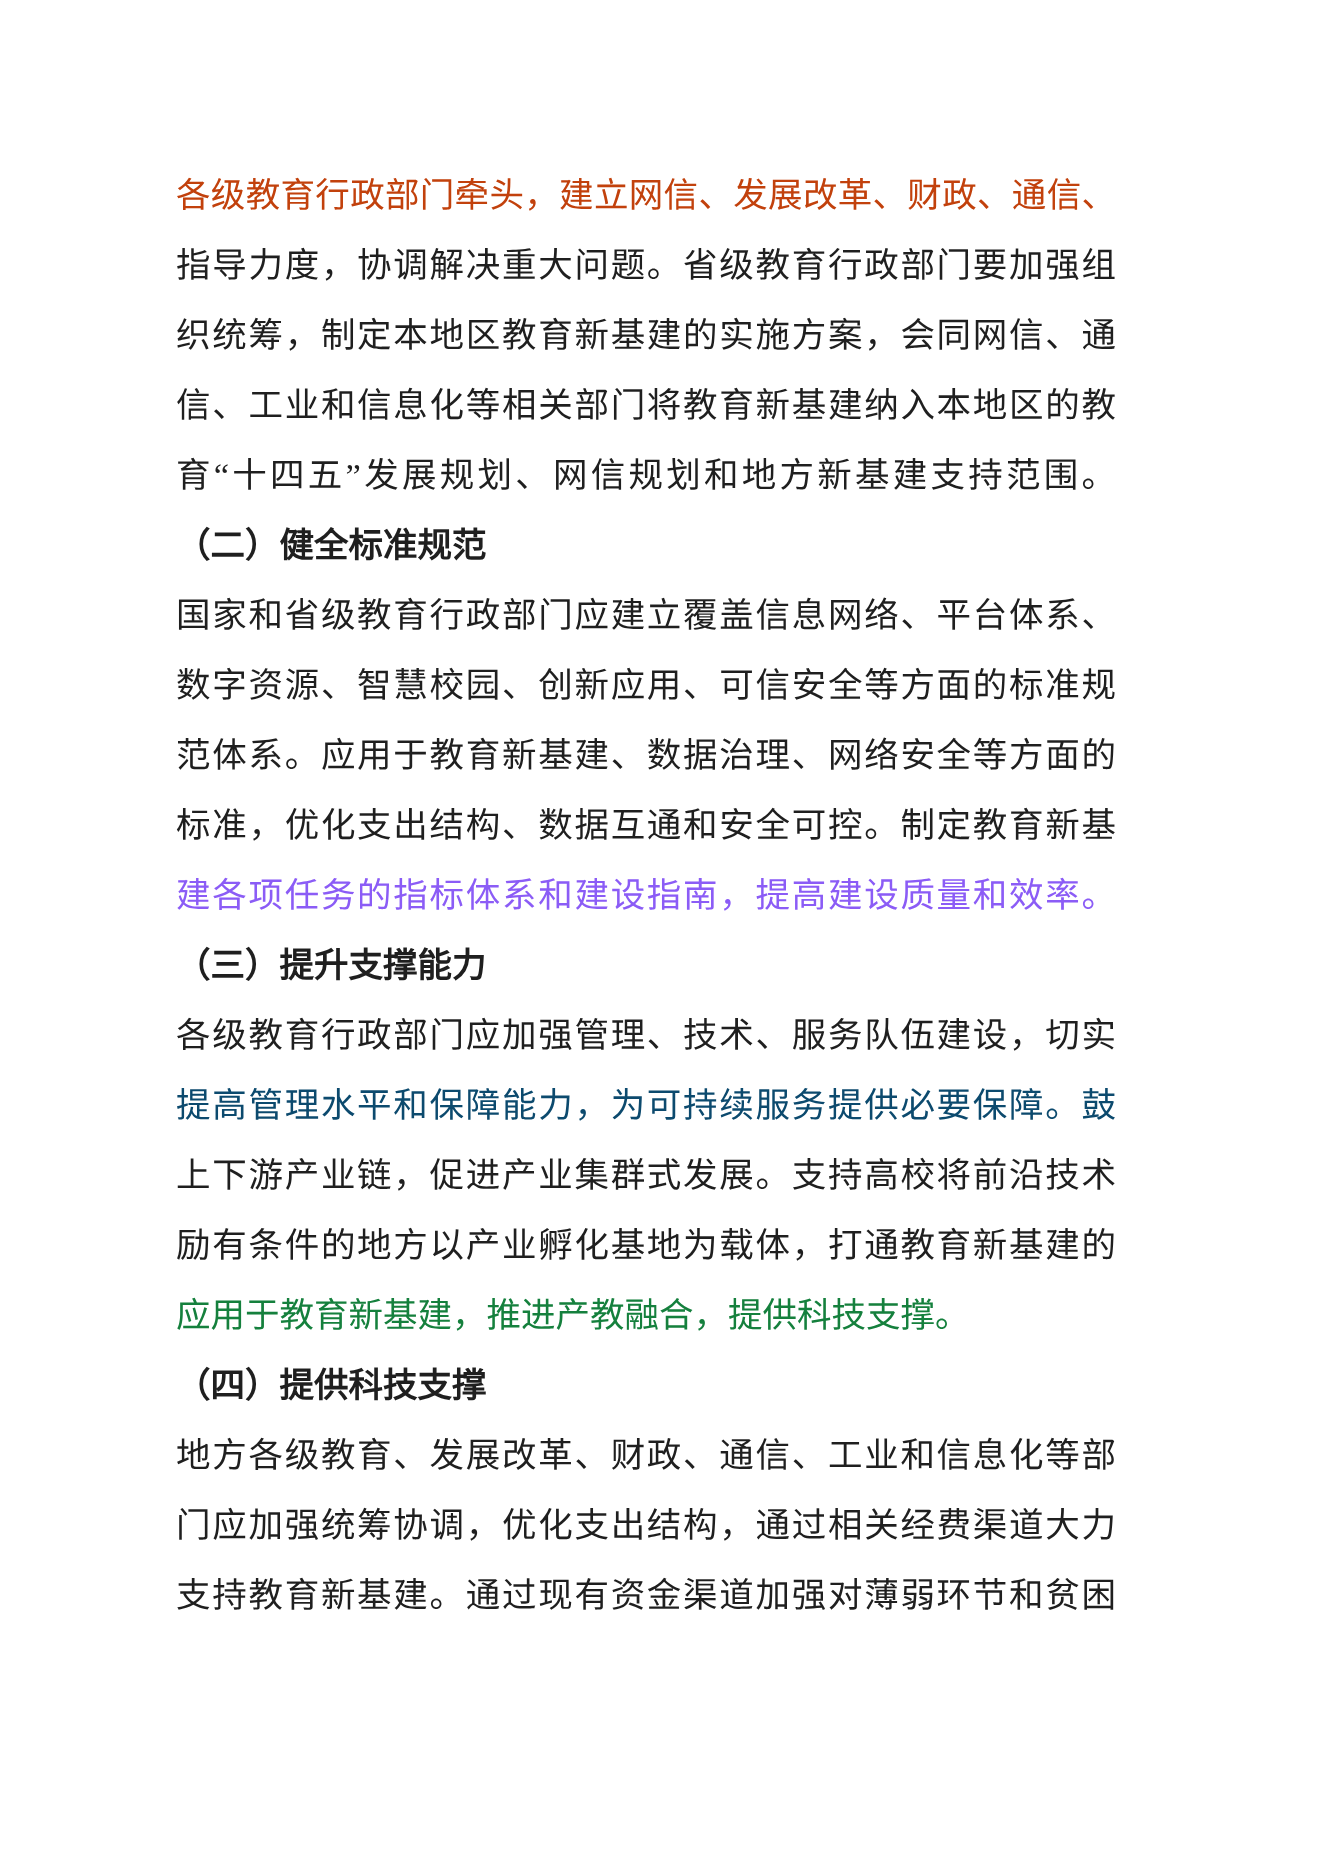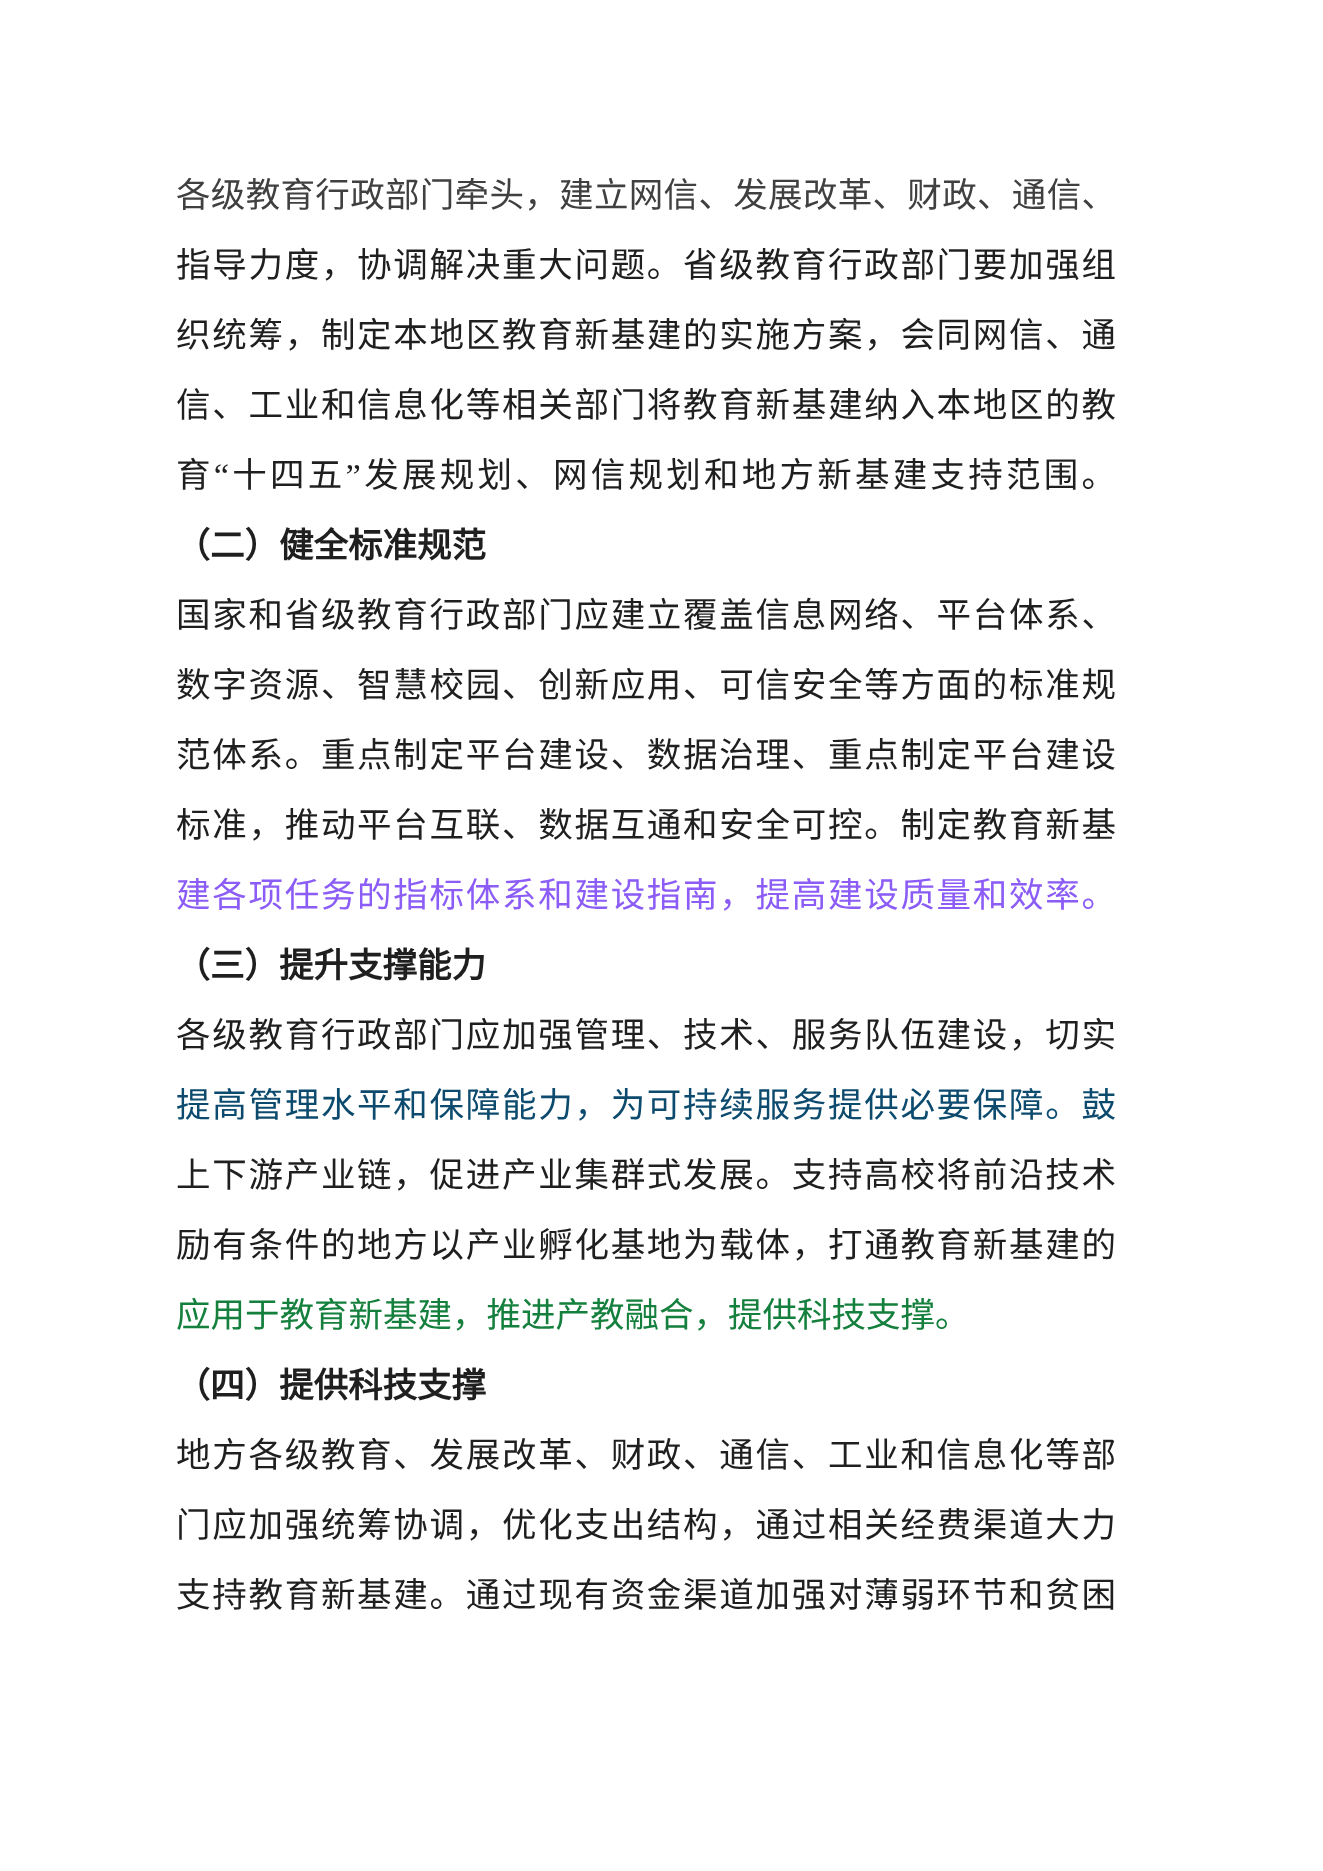--- a/index.html
+++ b/index.html
@@ -37,30 +37,30 @@
   .line.heading {
     text-align: left;
     font-weight: bold;
   }
 </style>
 </head>
 <body>
 
 <div class="page">
   <div class="text-block">
-      <div class="line fill" style="color: #404040;">各级教育行政部门牵头，建立网信、发展改革、财政、通信、</div>
+      <div class="line fill" style="color: #c2410c;">各级教育行政部门牵头，建立网信、发展改革、财政、通信、</div>
       <div class="line fill" style="color: rgb(31, 31, 31);">指导力度，协调解决重大问题。省级教育行政部门要加强组</div>
       <div class="line fill" style="color: rgb(31, 31, 31);">织统筹，制定本地区教育新基建的实施方案，会同网信、通</div>
       <div class="line fill" style="color: rgb(31, 31, 31);">信、工业和信息化等相关部门将教育新基建纳入本地区的教</div>
       <div class="line fill" style="color: rgb(31, 31, 31);">育“十四五”发展规划、网信规划和地方新基建支持范围。</div>
       <div class="line heading" style="color: rgb(31, 31, 31);">（二）健全标准规范</div>
       <div class="line fill" style="color: rgb(31, 31, 31);">国家和省级教育行政部门应建立覆盖信息网络、平台体系、</div>
       <div class="line fill" style="color: rgb(31, 31, 31);">数字资源、智慧校园、创新应用、可信安全等方面的标准规</div>
-      <div class="line fill" style="color: rgb(31, 31, 31);">范体系。重点制定平台建设、数据治理、重点制定平台建设</div>
-      <div class="line fill" style="color: rgb(31, 31, 31);">标准，推动平台互联、数据互通和安全可控。制定教育新基</div>
+      <div class="line fill" style="color: rgb(31, 31, 31);">范体系。应用于教育新基建、数据治理、网络安全等方面的</div>
+      <div class="line fill" style="color: rgb(31, 31, 31);">标准，优化支出结构、数据互通和安全可控。制定教育新基</div>
       <div class="line fill" style="color: #8b5cf6;">建各项任务的指标体系和建设指南，提高建设质量和效率。</div>
       <div class="line heading" style="color: rgb(31, 31, 31);">（三）提升支撑能力</div>
       <div class="line fill" style="color: rgb(31, 31, 31);">各级教育行政部门应加强管理、技术、服务队伍建设，切实</div>
       <div class="line fill" style="color: #0c4a6e;">提高管理水平和保障能力，为可持续服务提供必要保障。鼓</div>
       <div class="line fill" style="color: rgb(31, 31, 31);">上下游产业链，促进产业集群式发展。支持高校将前沿技术</div>
       <div class="line fill" style="color: rgb(31, 31, 31);">励有条件的地方以产业孵化基地为载体，打通教育新基建的</div>
       <div class="line" style="color: #15803d;">应用于教育新基建，推进产教融合，提供科技支撑。</div>
       <div class="line heading" style="color: rgb(31, 31, 31);">（四）提供科技支撑</div>
       <div class="line fill" style="color: rgb(31, 31, 31);">地方各级教育、发展改革、财政、通信、工业和信息化等部</div>
       <div class="line fill" style="color: rgb(31, 31, 31);">门应加强统筹协调，优化支出结构，通过相关经费渠道大力</div>

